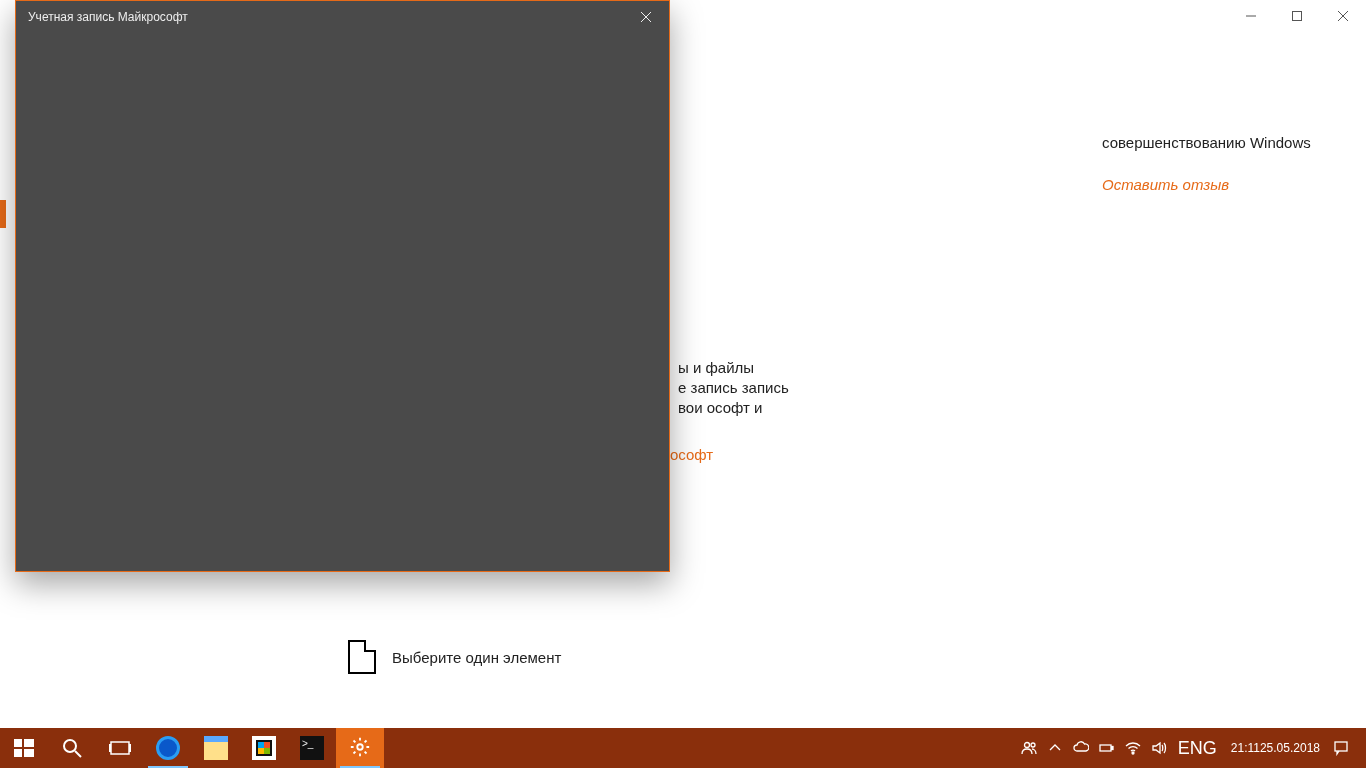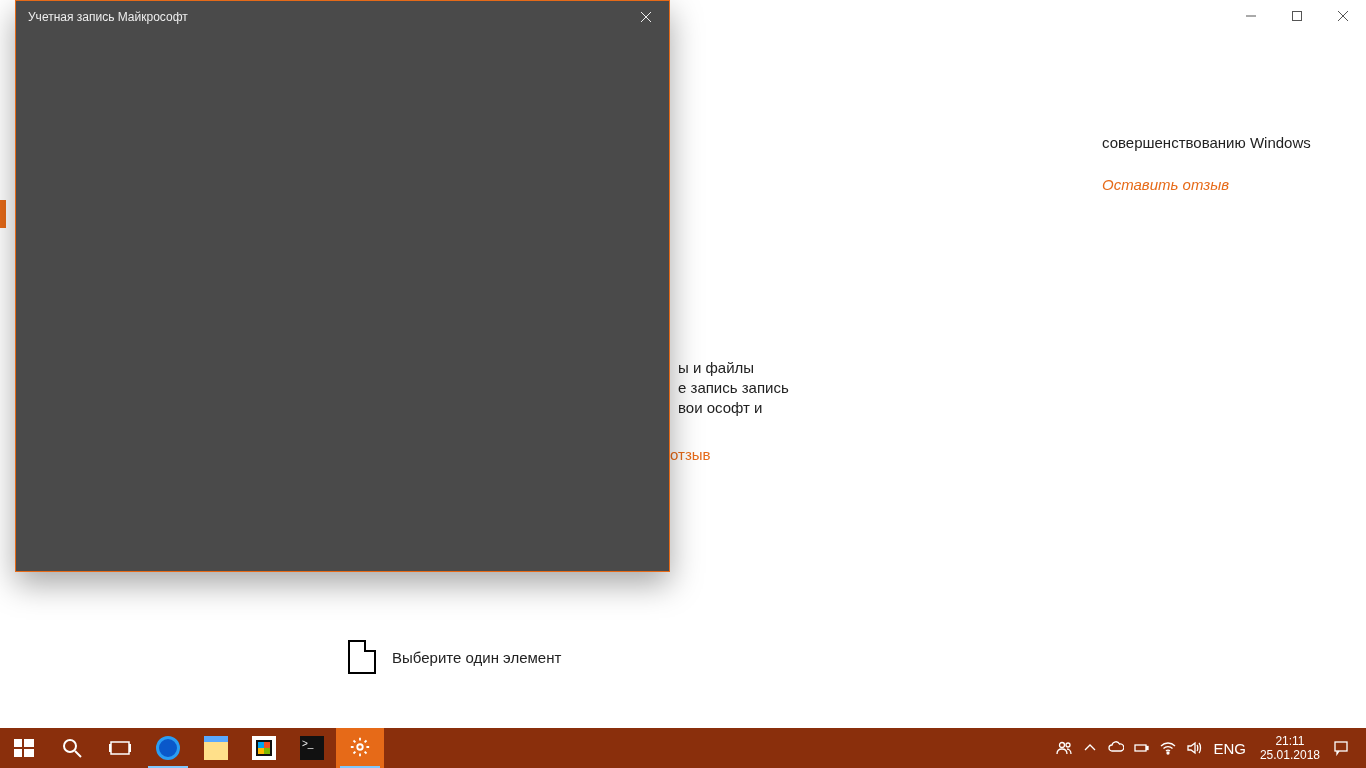--- a/index.html
+++ b/index.html
@@ -74,22 +74,22 @@
 }
 .tb-btn.active::after {
   content: ""; position: absolute; left: 4px; right: 4px; bottom: 0; height: 2px; background: #7fc8ff;
 }
 .tb-icon { width: 24px; height: 24px; }
 
 .tray-btn {
   width: 26px; height: 40px; display: flex; align-items: center; justify-content: center;
 }
 .tray-btn svg { width: 16px; height: 16px; stroke: #fff; fill: none; stroke-width: 1.3; }
-.lang { padding: 0 6px; font-size: 15px; display:flex; align-items:center; }
-.clock { padding: 0 8px; text-align: center; font-size: 12px; display:flex; flex-direction:column; justify-content:center; line-height:14px; }
+.lang { padding: 0 6px; font-size: 18px; display:flex; align-items:center; }
+.clock { padding: 0 8px; text-align: center; font-size: 12px; display:flex; flex-direction:row; justify-content:center; line-height:14px; }
 .show-desktop { width: 8px; border-left: 1px solid rgba(255,255,255,.3); }
 
 
 .icon-edge { border-radius:50%; background:#0a58ca; border:3px solid #2a9df4; }
 .icon-explorer { background:#ffe08a; border-top:6px solid #5aa9ff; }
 .icon-store { background:#fff; position:relative; }
 .icon-store::before { content:""; position:absolute; inset:4px; border:2px solid #111;}
 .icon-store .flag { position:absolute; left:6px; top:6px; width:12px; height:12px;
   background: conic-gradient(#f25022 0 25%, #7fba00 0 50%, #ffb900 0 75%, #00a4ef 0 100%); }
 .icon-cmd { background:#111; color:#eee; font-size:10px; display:flex; align-items:flex-start; padding:2px;}
@@ -122,21 +122,21 @@
   <div class="settings-sidebar-marker"></div>
 
   <div class="feedback-line">совершенствованию Windows</div>
   <div class="feedback-link">Оставить отзыв</div>
 
   <div class="body-text">
     <div>ы и файлы</div>
     <div>е запись запись</div>
     <div>вои ософт и</div>
   </div>
-  <div class="body-link">отзыв</div>
+  <div class="body-link">ософт</div>
 
   <div class="picker-row">
     <div class="picker-thumb"></div>
     <div class="picker-label">Выберите один элемент</div>
   </div>
 </div>
 
 <div class="popup">
   <div class="popup-titlebar">
     <div class="popup-title">Учетная запись Майкрософт</div>
@@ -237,21 +237,21 @@
         </svg>
     </div>
     <div class="tray-btn">
       <svg viewBox="0 0 16 16">
           <path d="M2 6h3l4-3v10l-4-3H2zM11 5c1 1 1 5 0 6M13 3c2 2 2 8 0 10"></path>
         </svg>
     </div>
     <div class="lang">ENG</div>
     <div class="clock">
       <div>21:11</div>
-      <div>25.01.2018</div>
+      <div>25.05.2018</div>
     </div>
     <div class="tray-btn">
       <svg viewBox="0 0 16 16">
           <rect x="2" y="2" width="12" height="9"></rect>
           <path d="M6 11l-2 3v-3"></path>
         </svg>
     </div>
     <div class="show-desktop"></div>
   </div>
 </div>

